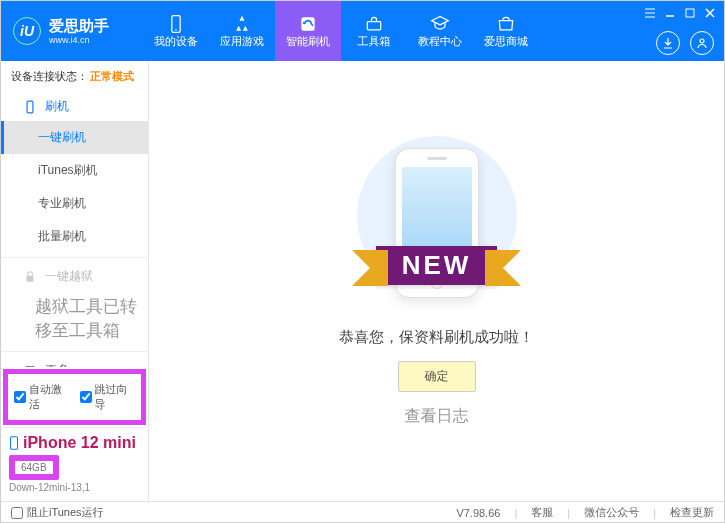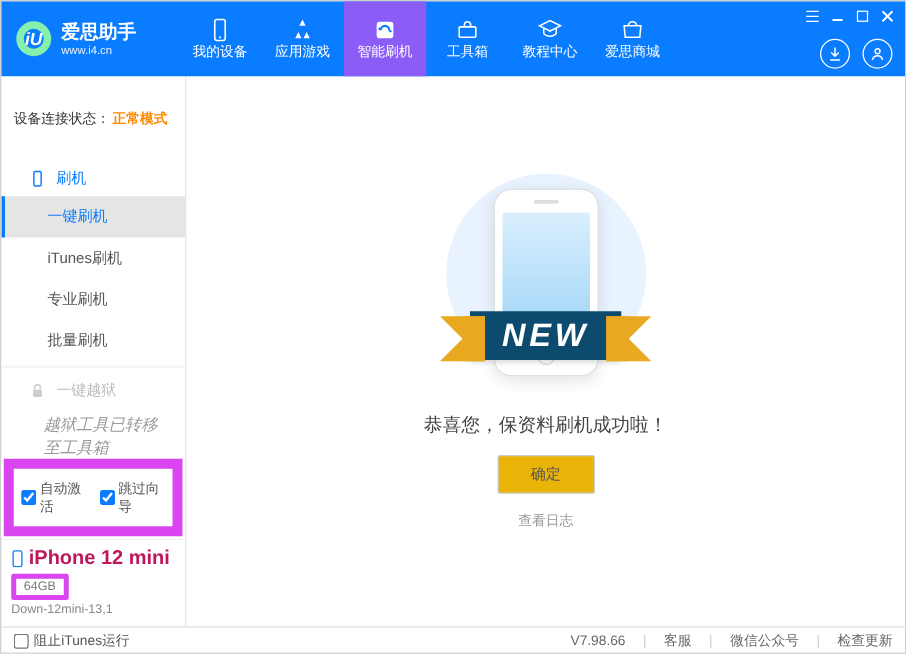--- a/index.html
+++ b/index.html
@@ -1,65 +1,65 @@
 <!DOCTYPE html>
 <html><head>
 <meta charset="utf-8">
 <style>
 * { margin: 0; padding: 0; box-sizing: border-box; }
 body { font-family: "Microsoft YaHei", Arial, sans-serif; font-size: 12px; color: #333; background: #fff; width: 725px; height: 523px; overflow: hidden; border: 1px solid #d0d0d0; }
 .header { background: #0a7cff; height: 60px; display: flex; align-items: center; padding: 0 10px 0 12px; color: #fff; position: relative; }
 .logo-wrap { display: flex; align-items: center; gap: 8px; width: 130px; }
-.logo-circle { width: 28px; height: 28px; border: 6px solid #86efac; border-radius: 50%; display: flex; align-items: center; justify-content: center; font-weight: bold; font-size: 14px; font-style: italic; text-align: right; }
+.logo-circle { width: 28px; height: 28px; border: 1px solid #86efac; border-radius: 50%; display: flex; align-items: center; justify-content: center; font-weight: bold; font-size: 14px; font-style: italic; text-align: right; }
 .logo-text { line-height: 1.2; }
 .logo-text .t { font-size: 15px; font-weight: bold; }
 .logo-text .u { font-size: 9px; opacity: .9; }
 .nav { display: flex; height: 100%; }
 .nav-item { width: 66px; display: flex; flex-direction: column; align-items: center; justify-content: center; gap: 0; font-size: 11px; cursor: pointer; color: #fff; }
 .nav-item.active { background: #8b5cf6; }
 .nav-item svg { width: 20px; height: 20px; fill: #fff; }
 .header-right { position: absolute; right: 8px; top: 6px; display: flex; gap: 8px; align-items: center; font-size: 10px; }
 .header-right .ico { width: 12px; height: 12px; display: inline-block; cursor: pointer; }
 .header-circles { position: absolute; right: 10px; bottom: 6px; display: flex; gap: 10px; }
 .header-circles .c { width: 24px; height: 24px; border: 1.5px solid #fff; border-radius: 50%; display: flex; align-items: center; justify-content: center; cursor: pointer; }
 .header-circles .c svg { width: 12px; height: 12px; fill: #fff; }
 .body { display: flex; height: 440px; }
 .sidebar { width: 148px; border-right: 1px solid #e6e6e6; display: flex; flex-direction: column; }
-.status-row { padding: 26px 10px; font-size: 11px; display: flex; align-items: center; gap: 2px; }
+.status-row { padding: 8px 10px; font-size: 11px; display: flex; align-items: center; gap: 2px; }
 .status-val { color: #ff8a00; font-weight: bold; }
 .side-scroll { flex: 1; overflow: hidden; }
 .side-group { padding: 6px 22px; display: flex; align-items: center; gap: 8px; color: #555; font-size: 12px; cursor: pointer; }
 .side-group svg { width: 14px; height: 14px; fill: #888; }
 .side-item { padding: 8px 10px 8px 34px; font-size: 12px; color: #555; cursor: pointer; border-left: 3px solid transparent; }
 .side-item.active { color: #0a7cff; border-left-color: #0a7cff; background: #e5e5e5; }
-.side-note { font-size: 13px; color: #999; padding: 4px 10px 4px 34px; line-height: 1.4; font-style: italic; }
+.side-note { font-size: 17px; color: #999; padding: 4px 10px 4px 34px; line-height: 1.4; }
 .side-divider { border-top: 1px solid #eee; margin: 4px 0; }
-.side-checks { border-top: 1px solid #eee; padding: 8px 6px; display: flex; gap: 10px; border: 8px solid #d946ef; margin: 2px; }
+.side-checks { border-top: 1px solid #eee; padding: 8px 6px; display: flex; gap: 10px; border: 5px solid #d946ef; margin: 2px; }
 .chk { display: flex; align-items: center; gap: 3px; font-size: 11px; color: #555; cursor: pointer; }
 .chk input { accent-color: #0a7cff; width: 12px; height: 12px; }
 .device-block { border-top: 1px solid #eee; padding: 6px 8px 8px; }
 .device-name { color: #be185d; font-size: 16px; font-weight: bold; display: flex; align-items: center; gap: 4px; }
 .device-name svg { width: 10px; height: 14px; fill: #0a7cff; }
-.device-badge { display: inline-block; border: 4px solid #d946ef; border-radius: 2px; padding: 1px 6px; font-size: 10px; color: #777; margin-top: 3px; }
+.device-badge { display: inline-block; border: 6px solid #d946ef; border-radius: 2px; padding: 1px 6px; font-size: 10px; color: #777; margin-top: 3px; }
 .device-sub { font-size: 10px; color: #888; margin-top: 2px; }
 .main { flex: 1; display: flex; flex-direction: column; align-items: center; justify-content: center; position: relative; }
 .illus { width: 220px; height: 180px; position: relative; margin-bottom: 12px; }
 .circle-bg { position: absolute; width: 160px; height: 160px; background: #e8f3ff; border-radius: 50%; left: 30px; top: 0; }
 .phone { position: absolute; width: 84px; height: 150px; background: #fff; border-radius: 14px; left: 68px; top: 12px; box-shadow: 0 4px 12px rgba(0,0,0,.1); border: 1px solid #e0e0e0; }
 .phone::before { content: ""; position: absolute; top: 8px; left: 50%; transform: translateX(-50%); width: 20px; height: 3px; background: #ddd; border-radius: 2px; }
 .phone::after { content: ""; position: absolute; bottom: 8px; left: 50%; transform: translateX(-50%); width: 12px; height: 12px; border: 1px solid #ddd; border-radius: 50%; }
 .phone-screen { position: absolute; top: 18px; left: 6px; right: 6px; bottom: 26px; background: linear-gradient(#d9effd, #9dd3f7); border-radius: 2px; }
 .ribbon { position: absolute; bottom: 28px; left: 0; right: 0; height: 44px; display: flex; align-items: center; justify-content: center; }
-.ribbon-body { background: #0c4a6e; color: #fff; font-weight: 900; font-size: 26px; font-style: italic; letter-spacing: 3px; padding: 4px 26px; position: relative; box-shadow: 0 2px 4px rgba(0,0,0,.15); }
+.ribbon-body { background: #701a75; color: #fff; font-weight: 900; font-size: 26px; letter-spacing: 3px; padding: 4px 26px; position: relative; box-shadow: 0 2px 4px rgba(0,0,0,.15); }
 .ribbon-body::before, .ribbon-body::after { content: ""; position: absolute; top: 4px; width: 0; height: 0; border: 18px solid #e8a820; }
 .ribbon-body::before { left: -24px; border-left-color: transparent; }
 .ribbon-body::after { right: -24px; border-right-color: transparent; }
 .msg { font-size: 15px; color: #444; margin-bottom: 14px; }
-.btn-confirm { border: 1px solid #ccc; background: #eab308; padding: 6px 26px; font-size: 12px; color: #555; cursor: pointer; border-radius: 2px; }
-.link-log { margin-top: 14px; color: #999; font-size: 11px; cursor: pointer; }
+.btn-confirm { border: 1px solid #ccc; background: #fef9c3; padding: 6px 26px; font-size: 12px; color: #555; cursor: pointer; border-radius: 2px; }
+.link-log { margin-top: 14px; color: #999; font-size: 16px; cursor: pointer; }
 .footer { height: 22px; border-top: 1px solid #e0e0e0; display: flex; align-items: center; padding: 0 10px; font-size: 11px; color: #666; }
 .footer-left { display: flex; align-items: center; gap: 4px; }
 .footer-right { margin-left: auto; display: flex; gap: 14px; align-items: center; }
 .footer-right span { cursor: pointer; }
 .sep { color: #ccc; }
 </style>
 </head>
 <body>
 
 <div class="header">

